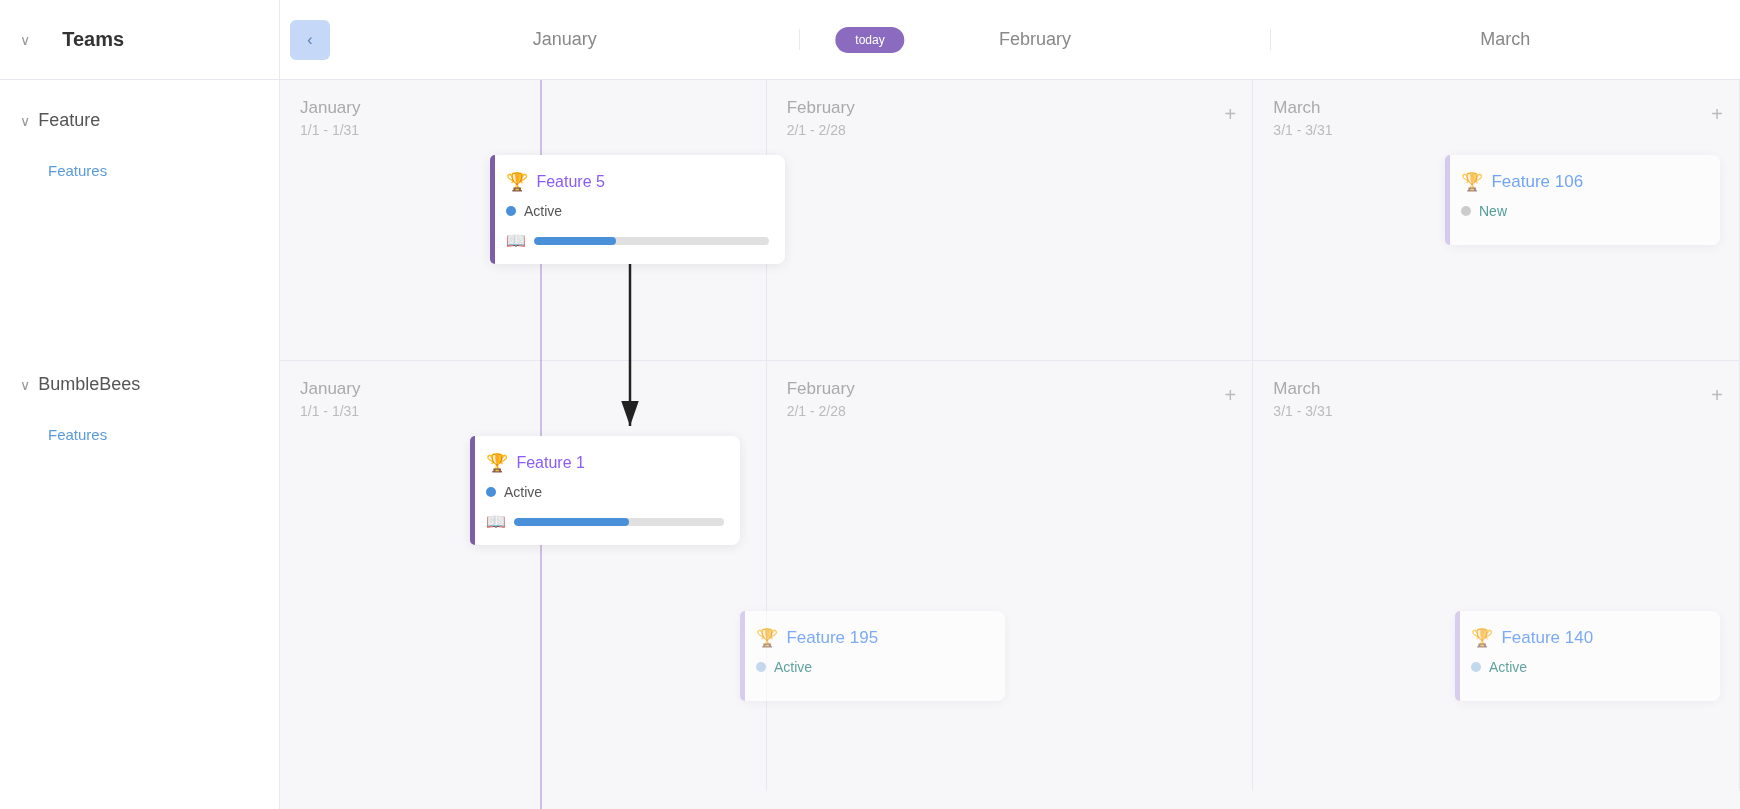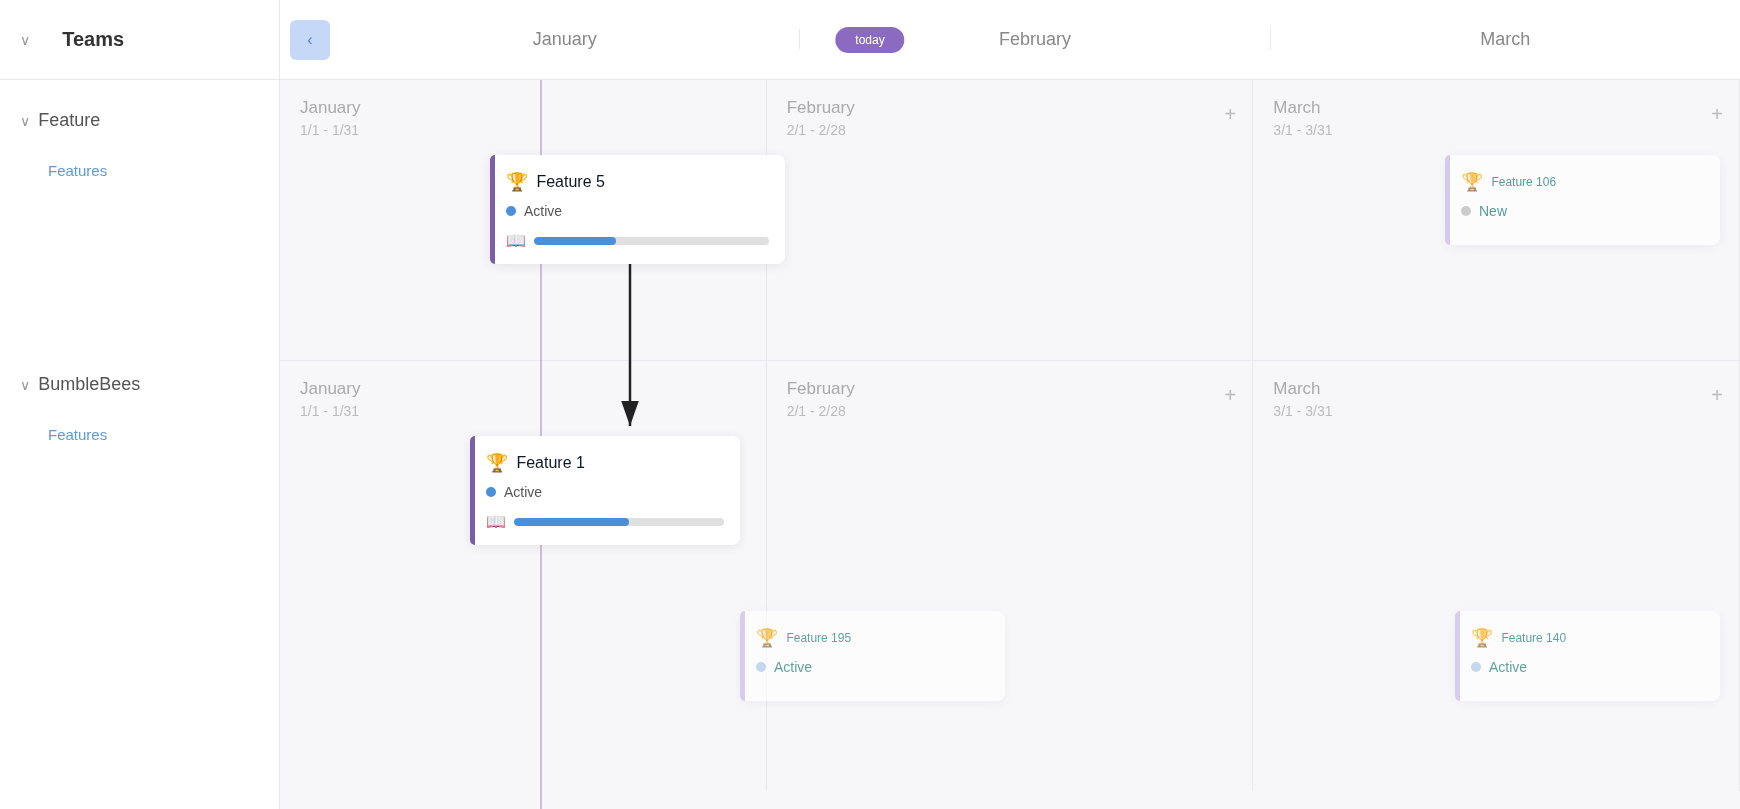--- a/index.html
+++ b/index.html
@@ -200,27 +200,27 @@
     .trophy-icon {
       font-size: 18px;
     }
 
     .trophy-active { color: #7b5ea7; }
     .trophy-inactive { color: #ccc; }
 
     .card-title {
       font-size: 16px;
       font-weight: 500;
-      color: #0f172a;
+      color: #8b5cf6;
     }
 
     .card-title-muted {
-      font-size: 12px;
+      font-size: 17px;
       font-weight: 500;
-      color: #0f766e;
+      color: #3b82f6;
       text-align: right;
     }
 
     .status-row {
       display: flex;
       align-items: center;
       gap: 8px;
       margin-bottom: 12px;
     }
 

